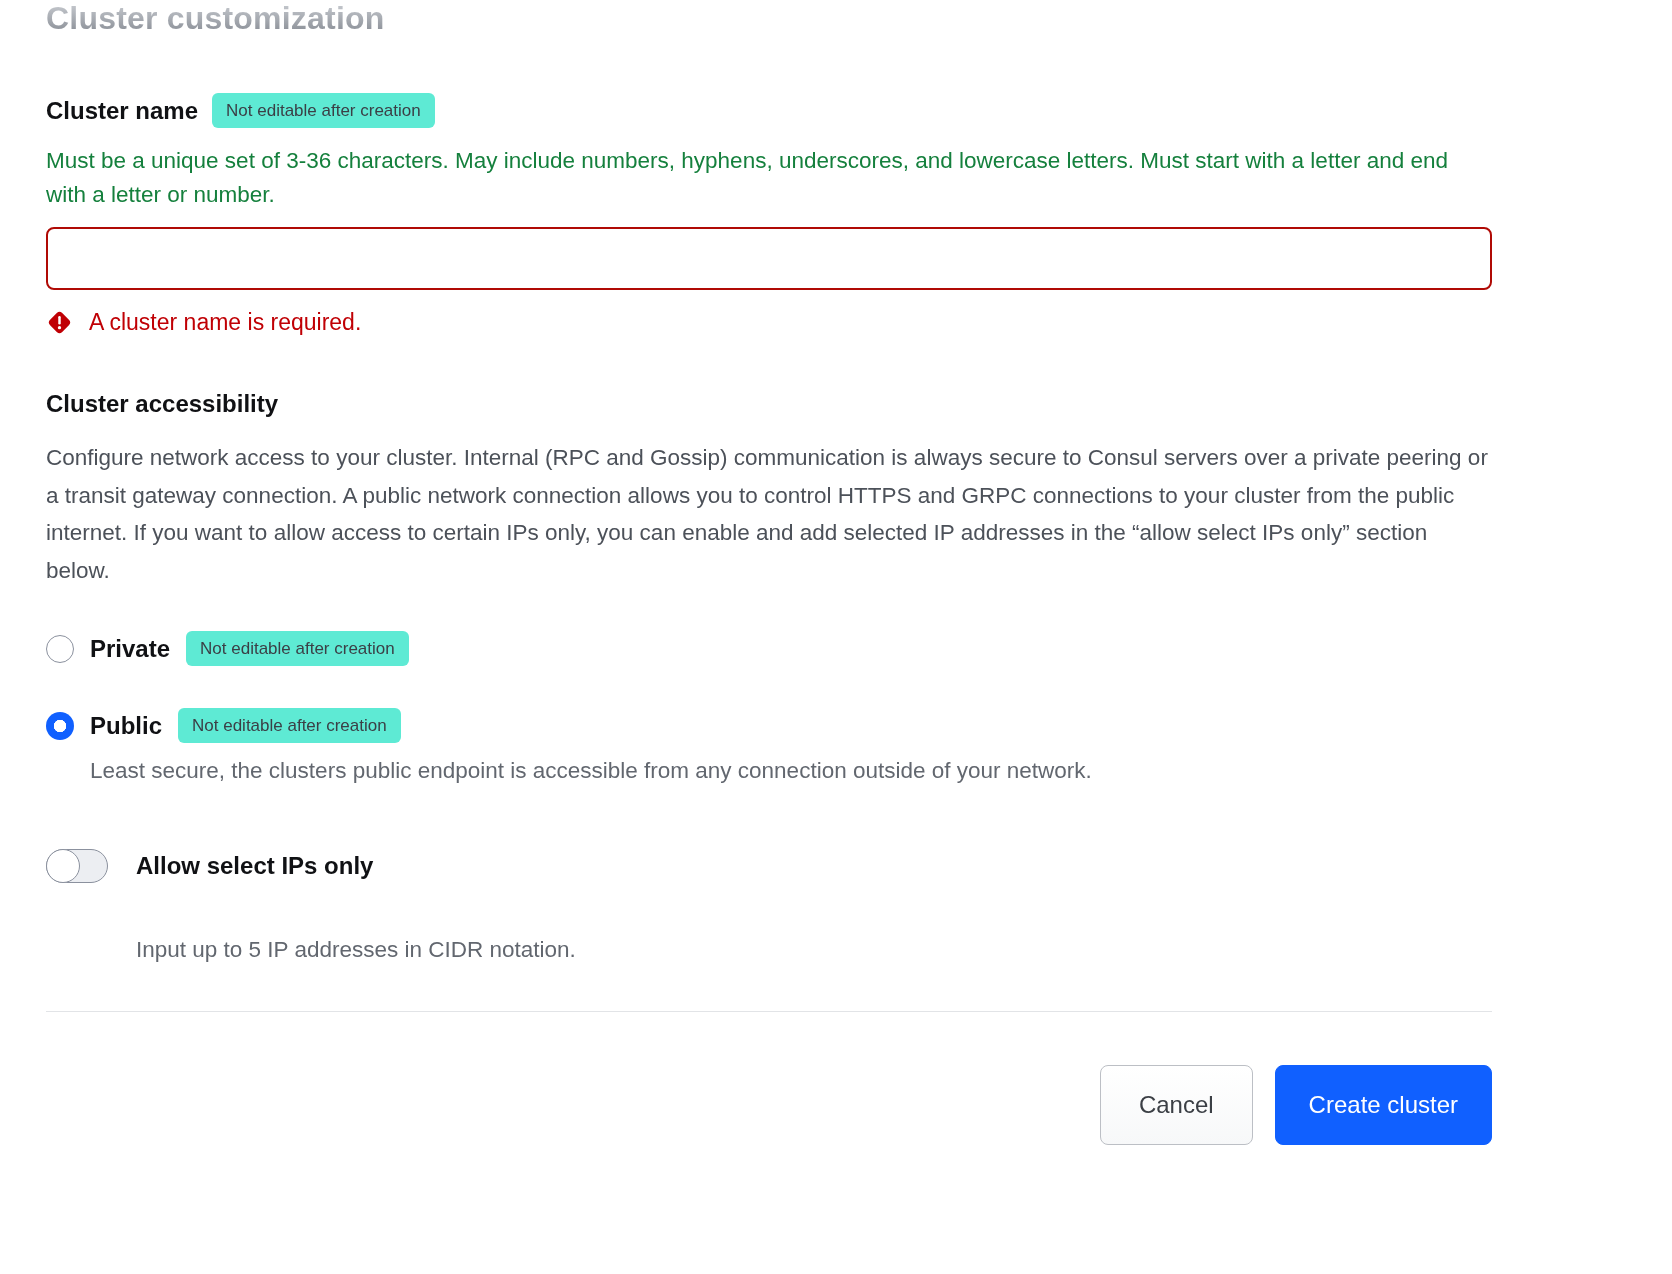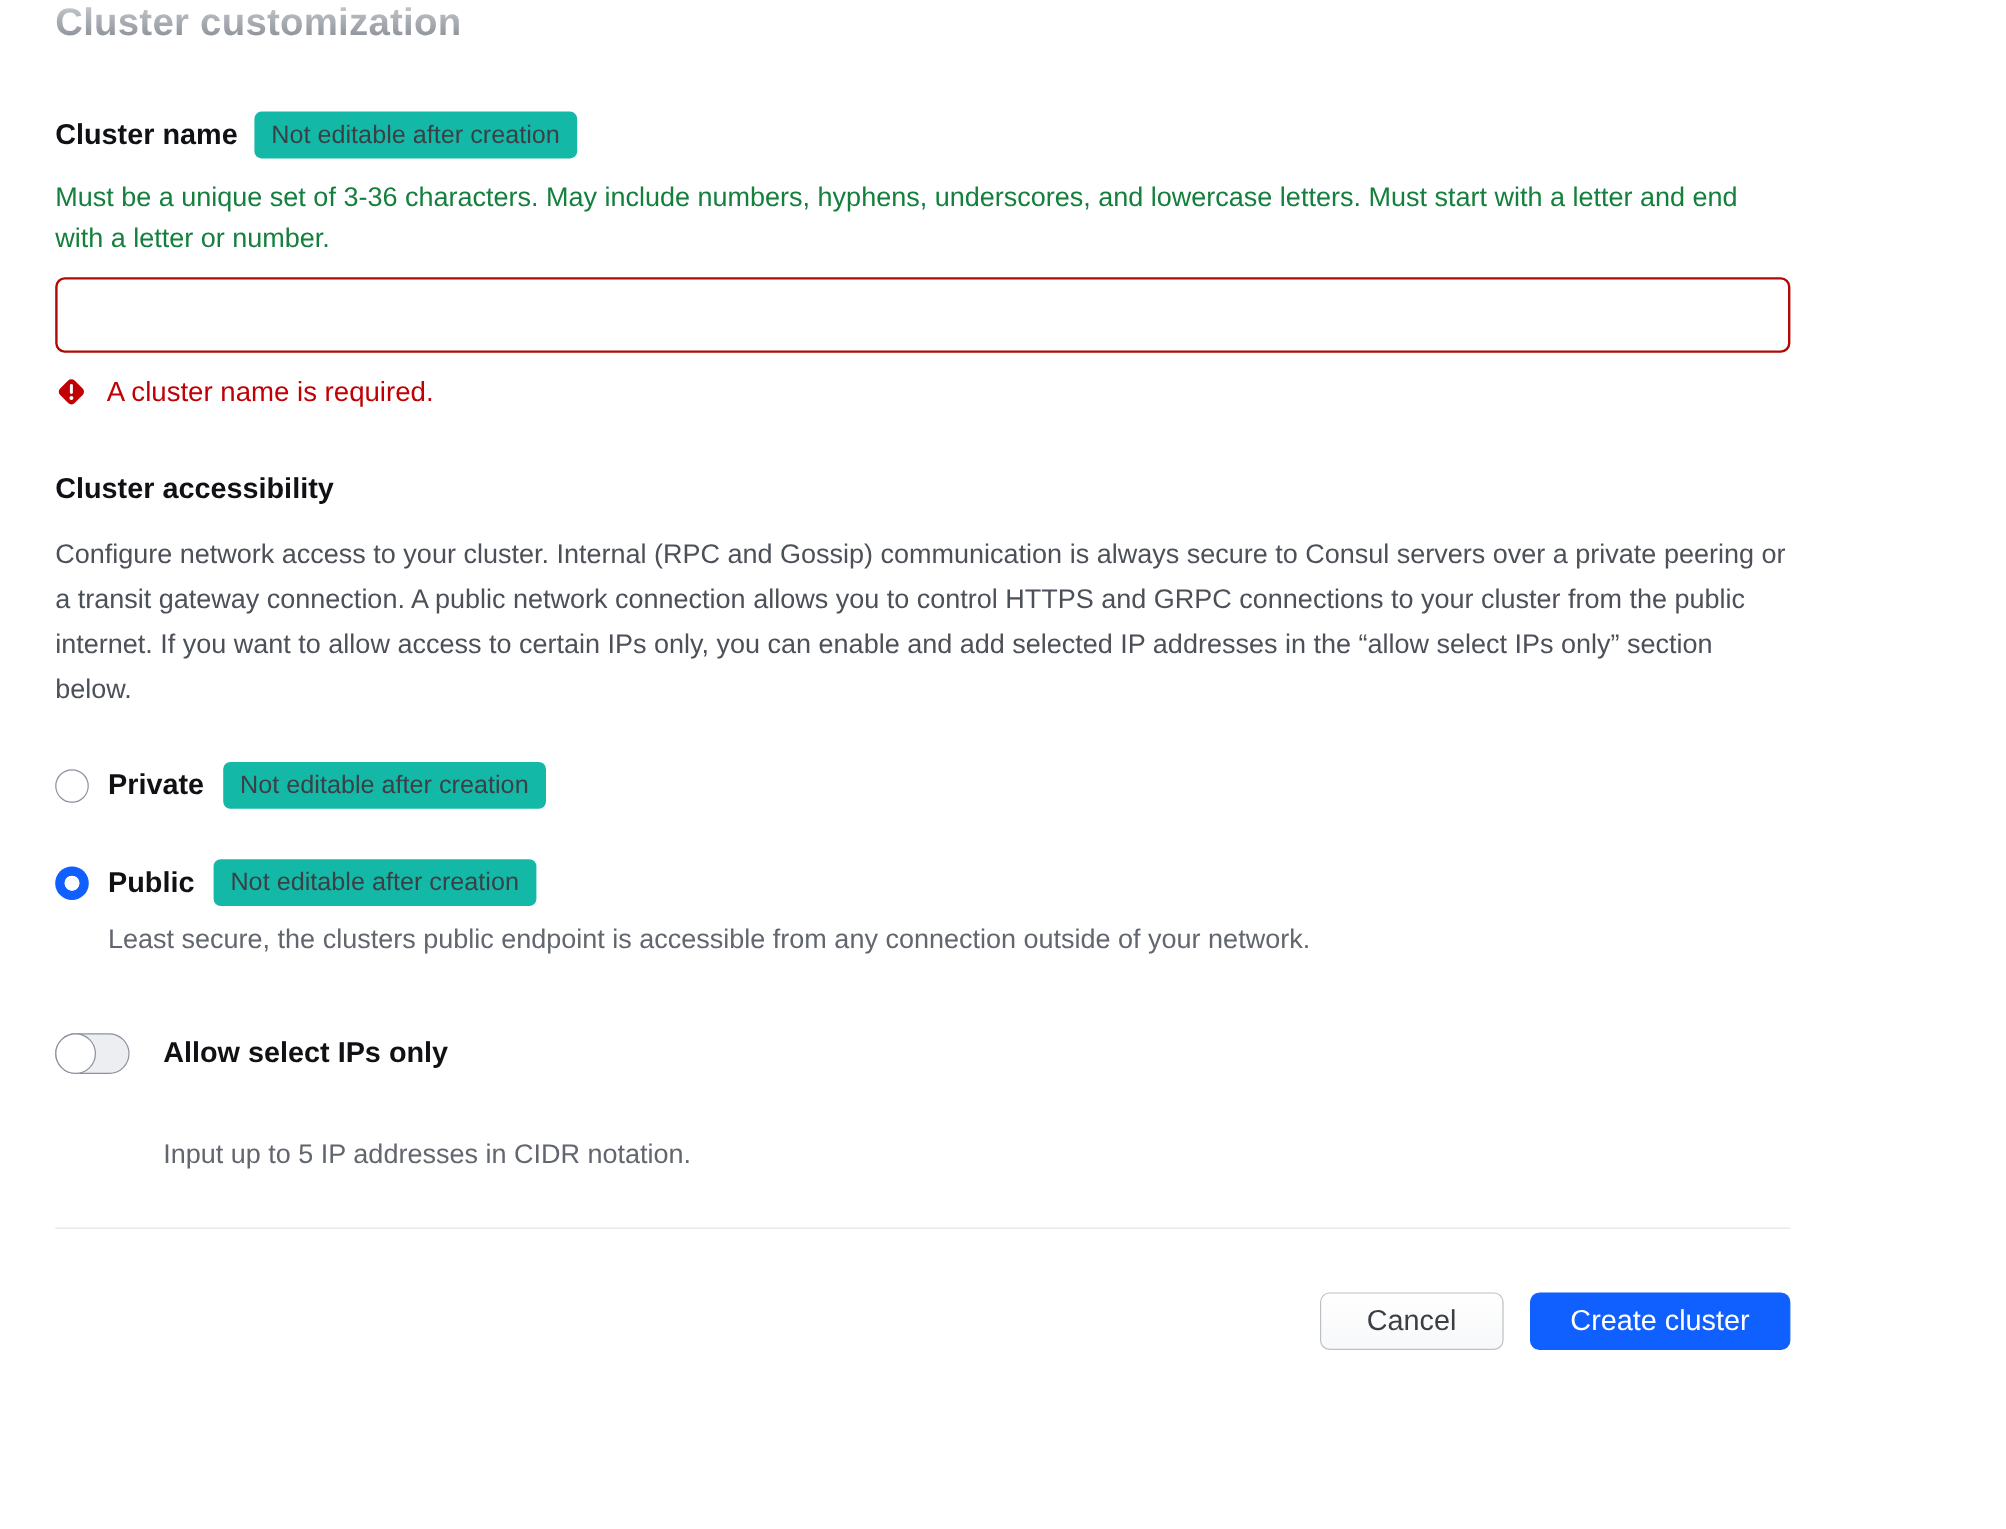--- a/index.html
+++ b/index.html
@@ -16,22 +16,22 @@
     font-size: 32px; font-weight: 700; letter-spacing: 0.2px;
     background: linear-gradient(180deg, #cdd0d5 0%, #82878f 100%);
     -webkit-background-clip: text; background-clip: text; color: transparent;
     margin-top: -2px;
   }
 
   .field-label-row { display: flex; align-items: center; gap: 14px; margin-top: 56px; }
   .field-label { font-size: 24px; font-weight: 700; color: #101114; }
   .badge {
     display: inline-block;
-    background: #14b8a6; color: #3b3f46;
-    font-size: 21px; line-height: 1;
+    background: #5eead4; color: #3b3f46;
+    font-size: 17px; line-height: 1;
     padding: 9px 14px; border-radius: 6px;
     white-space: nowrap;
   }
 
   .helper-text {
     margin-top: 16px; max-width: 1450px;
     font-size: 22.5px; line-height: 34px; color: #15803d;
   }
 
   .text-input {
@@ -83,21 +83,21 @@
   .toggle-label { font-size: 24px; font-weight: 700; color: #101114; text-align: right; }
   .toggle-desc {
     margin: 16px 0 0 90px;
     font-size: 22.5px; color: #62676f; line-height: 34px;
   }
 
   .divider { margin-top: 44px; border-top: 1px solid #e2e4e7; width: 1446px; }
 
   .footer { display: flex; justify-content: flex-end; align-items: center; gap: 22px; margin-top: 53px; width: 1446px; }
   .btn {
-    height: 48px; border-radius: 8px; font-family: "Liberation Sans", sans-serif;
+    height: 80px; border-radius: 8px; font-family: "Liberation Sans", sans-serif;
     font-size: 24px; cursor: pointer; display: inline-flex; align-items: center; justify-content: center;
   }
   .btn-secondary {
     background: linear-gradient(180deg, #ffffff, #f7f8f9);
     border: 1px solid #bcbfc5; color: #3b3f45;
     padding: 0 38px;
   }
   .btn-primary {
     background: #1060ff; border: 1px solid #1060ff; color: #ffffff;
     padding: 0 33px;

